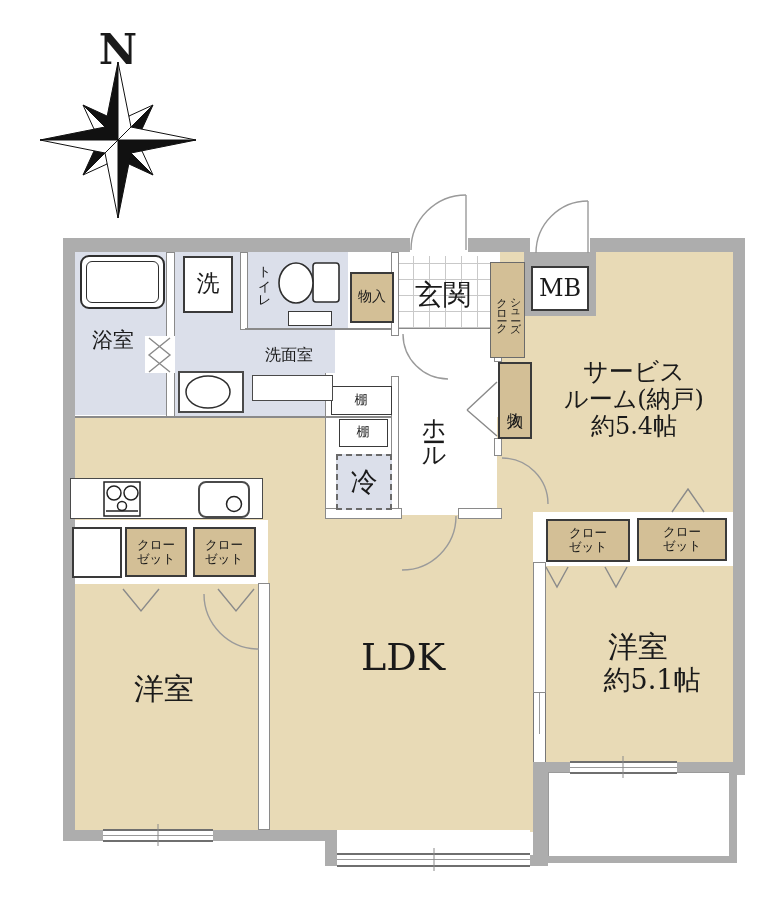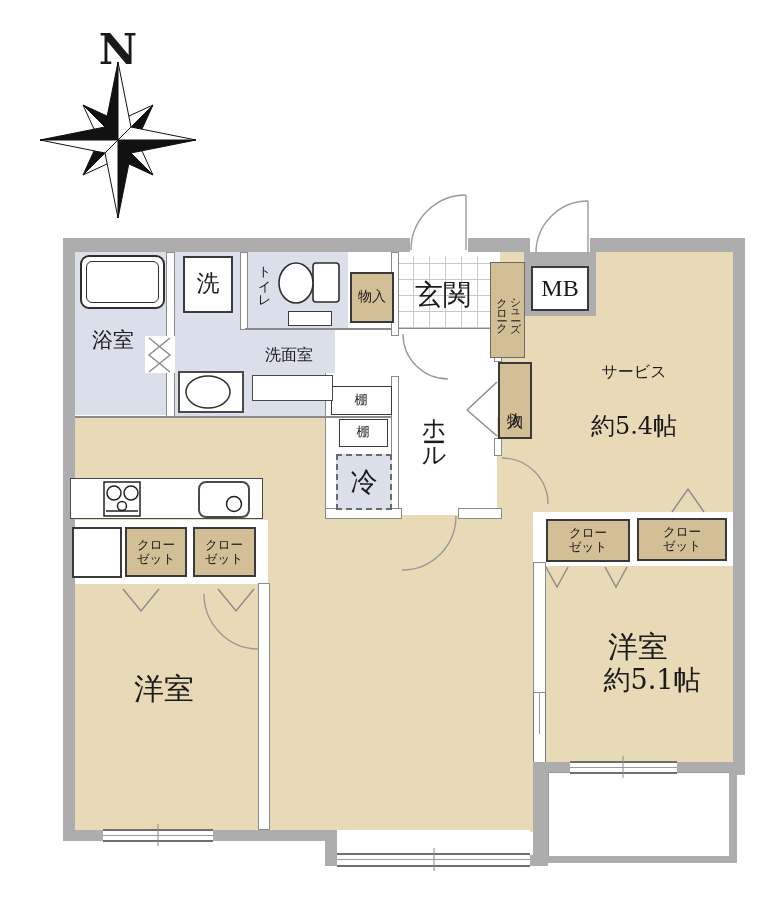--- a/index.html
+++ b/index.html
@@ -195,22 +195,23 @@
   </svg>
 
   <div class="lbl" style="left:113px;top:341px;font-size:21px;">浴室</div>
   <div class="lbl" style="left:208px;top:284px;font-size:23px;">洗</div>
   <div class="lbl vert" style="left:264px;top:279px;font-size:13px;">トイレ</div>
   <div class="lbl" style="left:289px;top:355px;font-size:16px;">洗面室</div>
   <div class="lbl" style="left:372px;top:297px;font-size:14px;">物入</div>
   <div class="lbl" style="left:443px;top:295px;font-size:28px;">玄関</div>
   <div class="lbl vert" style="left:508px;top:309px;font-size:11px;">シューズ
 クローク</div>
-  <div class="lbl" style="left:560px;top:288px;font-size:24px;font-family:Liberation Serif, serif;">MB</div>
-  <div class="lbl" style="left:634px;top:372px;font-size:16px;text-align:right;">サービス</div>
+  <div class="lbl" style="left:560px;top:288px;font-size:24px;">MB</div>
+  <div class="lbl" style="left:634px;top:372px;font-size:25px;text-align:right;">サービス</div>
+  <div class="lbl" style="left:634px;top:399px;font-size:24px;">ルーム(納戸)</div>
   <div class="lbl" style="left:634px;top:426px;font-size:24px;">約5.4帖</div>
   <div class="lbl vert" style="left:434px;top:430px;font-size:24px;">ホール</div>
   <div class="lbl" style="left:361px;top:400px;font-size:13px;">棚</div>
   <div class="lbl" style="left:363px;top:432px;font-size:13px;">棚</div>
   <div class="lbl" style="left:364px;top:482px;font-size:27px;">冷</div>
   <div class="lbl vert" style="left:515px;top:400px;font-size:16px;">物入</div>
 
   <div class="lbl" style="left:156px;top:552px;font-size:12.5px;">
     <span>クロー</span><br>
     <span>ゼット</span>
@@ -222,16 +223,17 @@
   <div class="lbl" style="left:588px;top:540px;font-size:12.5px;">
     <span>クロー</span><br>
     <span>ゼット</span>
   </div>
   <div class="lbl" style="left:682px;top:539px;font-size:12.5px;">
     <span>クロー</span><br>
     <span>ゼット</span>
   </div>
 
   <div class="lbl" style="left:164px;top:689px;font-size:30px;">洋室</div>
+  <div class="lbl" style="left:403px;top:657px;font-size:38px;">LDK</div>
   <div class="lbl" style="left:638px;top:647px;font-size:30px;">洋室</div>
   <div class="lbl" style="left:652px;top:680px;font-size:27px;">約5.1帖</div>
 
 </div>
 
 </body></html>

